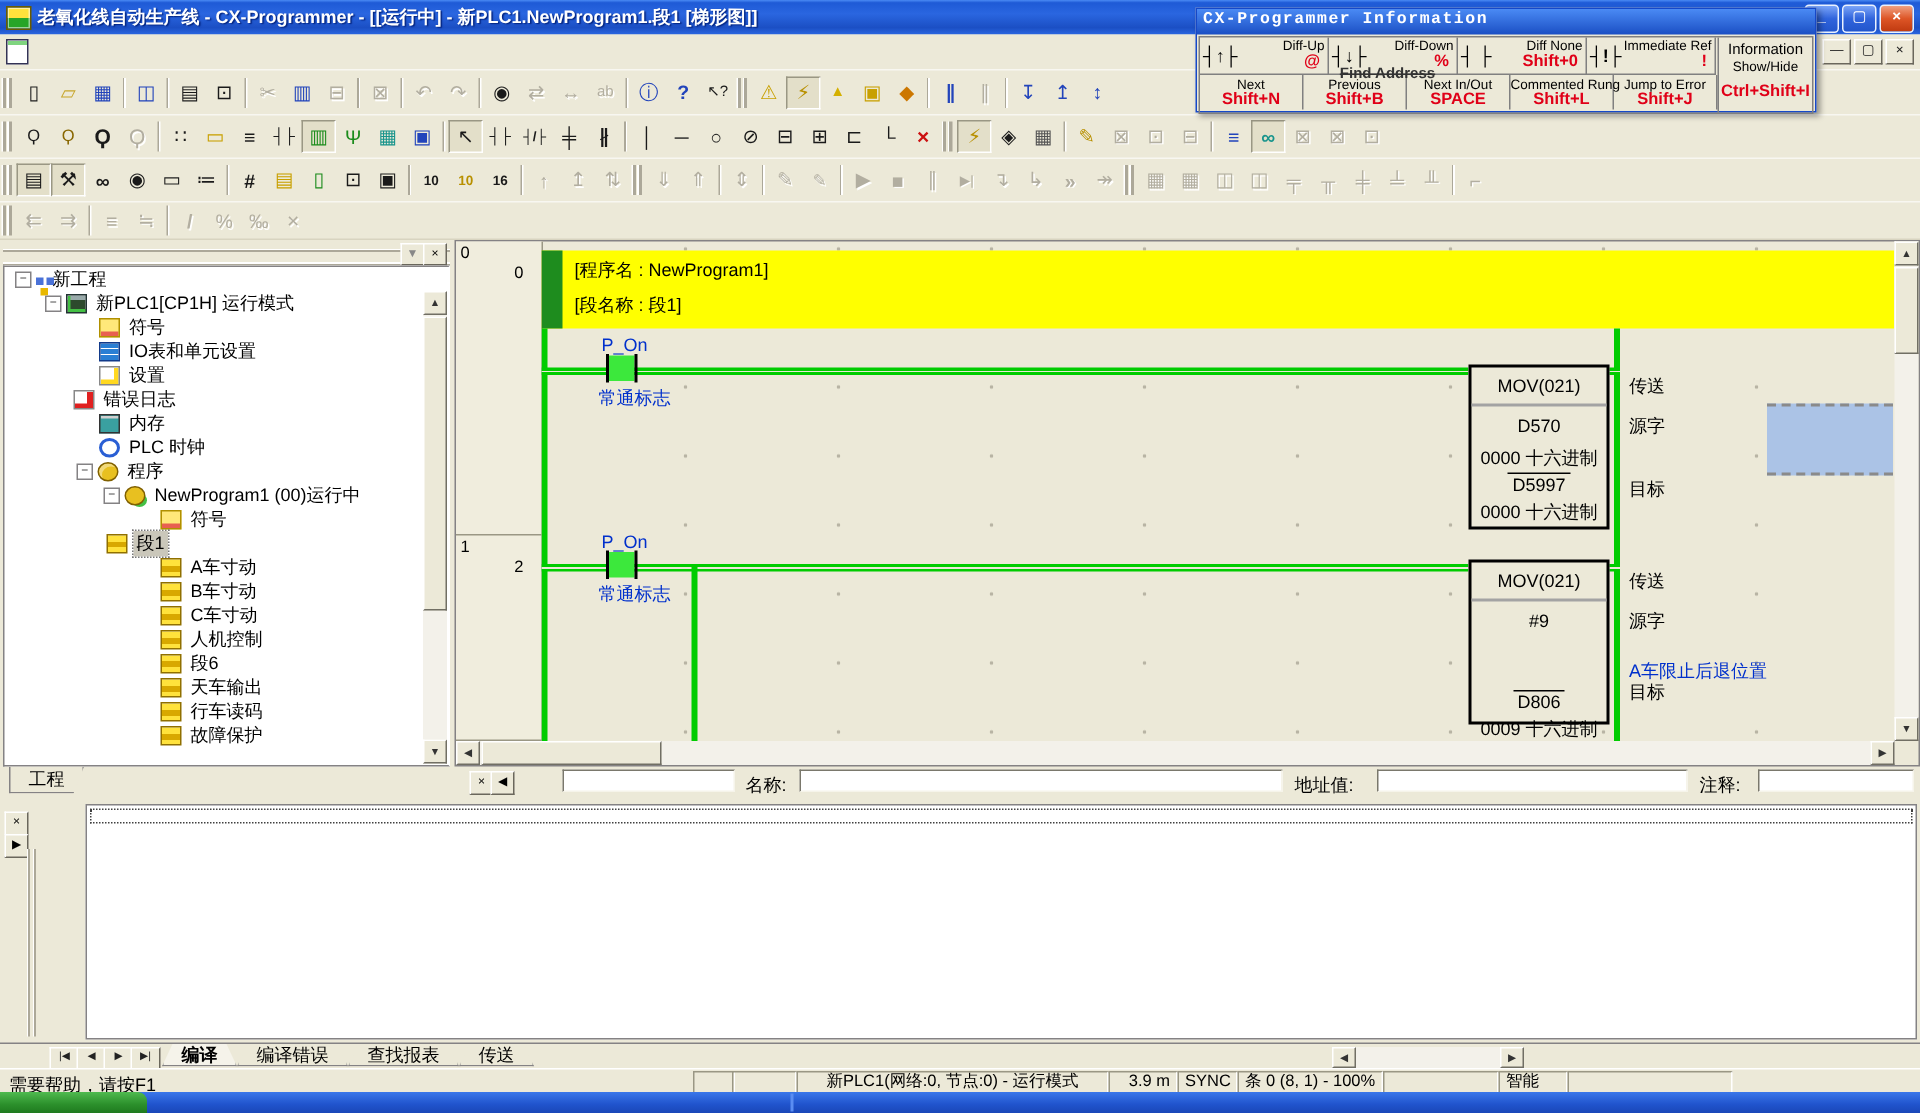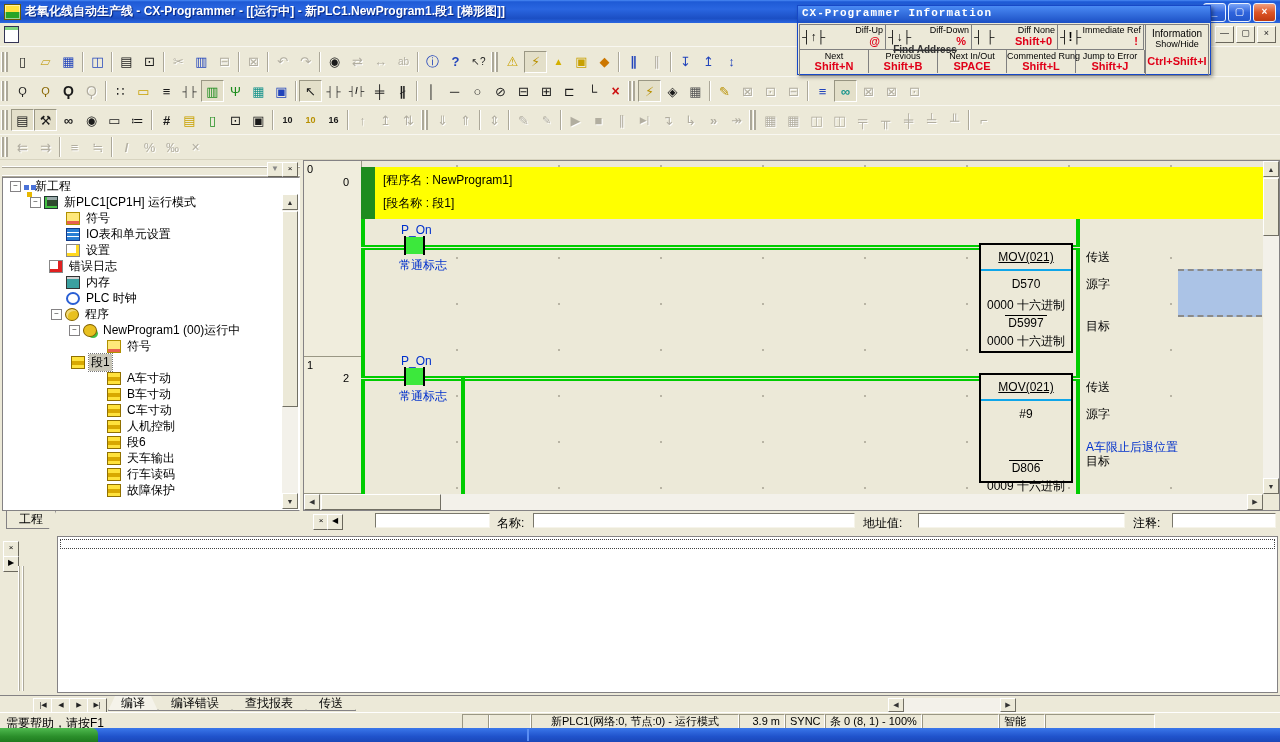--- a/index.html
+++ b/index.html
@@ -101,21 +101,21 @@
   .lc{position:absolute;}
   .rail{height:5px;background:linear-gradient(180deg,#00cc00 0 2px,#ece9d8 2px 3px,#00cc00 3px 5px);}
   .bus{width:4px;background:#00cc00;}
   .comment{background:#ffff00;}
   .cbar{position:absolute;left:0;top:0;bottom:0;width:14px;background:#1e8c1e;}
   .ctext{position:absolute;left:22px;font-size:12px;}
   .contact{width:17px;height:17px;background:#3ce83c;}
   .tick{width:2px;height:19px;background:#000;}
   .blue{color:#0030cc;}
   .movbox{border:2px solid #000;background:#ece9d8;width:94px;box-sizing:border-box;text-align:center;}
-  .movtitle{height:24px;line-height:24px;border-bottom:2px solid #0ea5e9;font-size:12px;text-decoration:underline;}
+  .movtitle{height:24px;line-height:24px;border-bottom:2px solid #a3a3a3;font-size:12px;}
   .oprow{font-size:12px;line-height:15px;}
   .overbar{display:inline-block;border-top:1px solid #000;padding:0 3px;}
   .opcmt{position:absolute;font-size:12px;white-space:nowrap;}
   .selbox{background:#abc3e6;border-top:2px dashed #8a8a8a;border-bottom:2px dashed #8a8a8a;box-sizing:border-box;}
   
   .abar{position:absolute;left:300px;top:512px;width:980px;height:18px;background:#ece9d8;}
   .sbtn{position:absolute;width:14px;height:14px;top:2px;background:#ece9d8;border:1px solid #fff;
     border-right-color:#6a675c;border-bottom-color:#6a675c;font-size:8px;line-height:12px;text-align:center;}
   .inp{position:absolute;top:1px;height:15px;background:#fff;border:1px solid;border-color:#7a786c #f6f4ea #f6f4ea #7a786c;box-sizing:border-box;}
   .albl{position:absolute;top:3px;font-size:12px;}
@@ -125,21 +125,21 @@
   .outsel{position:absolute;left:2px;right:2px;top:2px;height:8px;border:1px dotted #404040;}
   .ogrip{position:absolute;left:18px;top:36px;bottom:4px;width:6px;
     background:linear-gradient(90deg,#fff 0 1px,#aca899 1px 2px,transparent 2px 4px,#fff 4px 5px,#aca899 5px 6px);}
   
   .tabsrow{position:absolute;left:0;top:695px;width:1280px;height:17px;background:#ece9d8;border-top:1px solid #848284;}
   .navb{position:absolute;top:2px;width:18px;height:14px;background:#ece9d8;border:1px solid #fff;
     border-right-color:#6a675c;border-bottom-color:#6a675c;font-size:7px;line-height:12px;text-align:center;color:#222;}
   .btabs{position:absolute;left:108px;top:0;display:flex;}
   .btab{height:15px;line-height:14px;padding:0 13px;background:#ece9d8;font-size:12px;
     clip-path:polygon(7px 0,calc(100% - 7px) 0,100% 100%,0 100%);box-shadow:inset 0 -1px 0 #848284,inset 1px 0 0 #848284,inset -1px 0 0 #848284;}
-  .btab.active{background:#f5f3ea;font-weight:normal;text-align:center;}
+  .btab.active{background:#f5f3ea;font-weight:bold;text-align:center;}
   .hscroll2{position:absolute;left:888px;top:2px;width:128px;height:14px;background:#f3f1ea;}
   
   .statusbar{position:absolute;left:0;top:712px;width:1280px;height:16px;background:#ece9d8;border-top:1px solid #fff;}
   .sbtext{position:absolute;font-size:12px;top:2px;}
   .sbcell{position:absolute;top:1px;height:13px;border:1px solid;border-color:#9a9784 #fff #fff #9a9784;
     font-size:11px;line-height:13px;padding:0 4px;white-space:nowrap;overflow:hidden;box-sizing:content-box;}
   .sbcell.right{text-align:right;}
   
   .taskbar{position:absolute;left:0;top:728px;width:1280px;height:14px;
     background:linear-gradient(180deg,#3a77ea 0,#2053cc 60%,#1a47b8 100%);}

